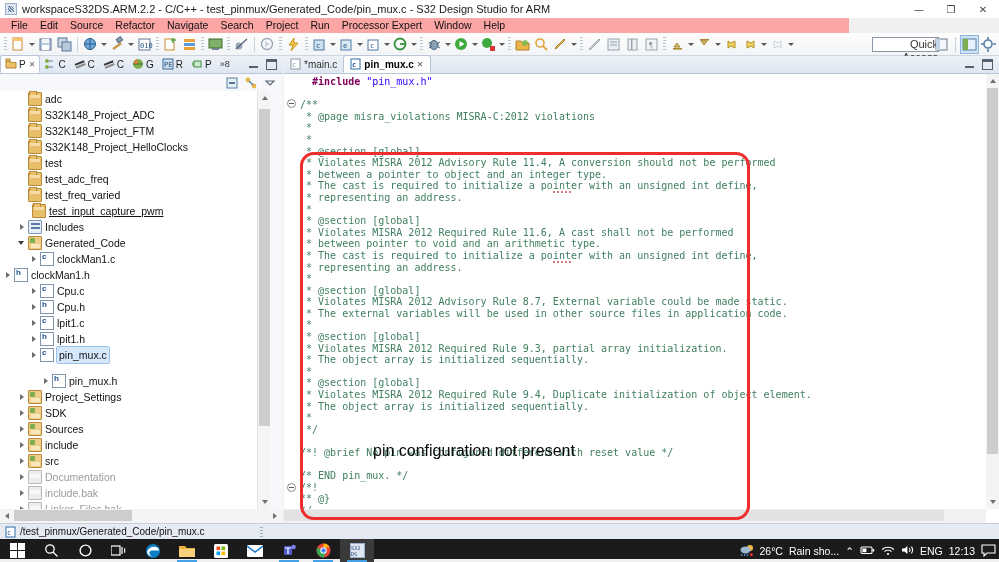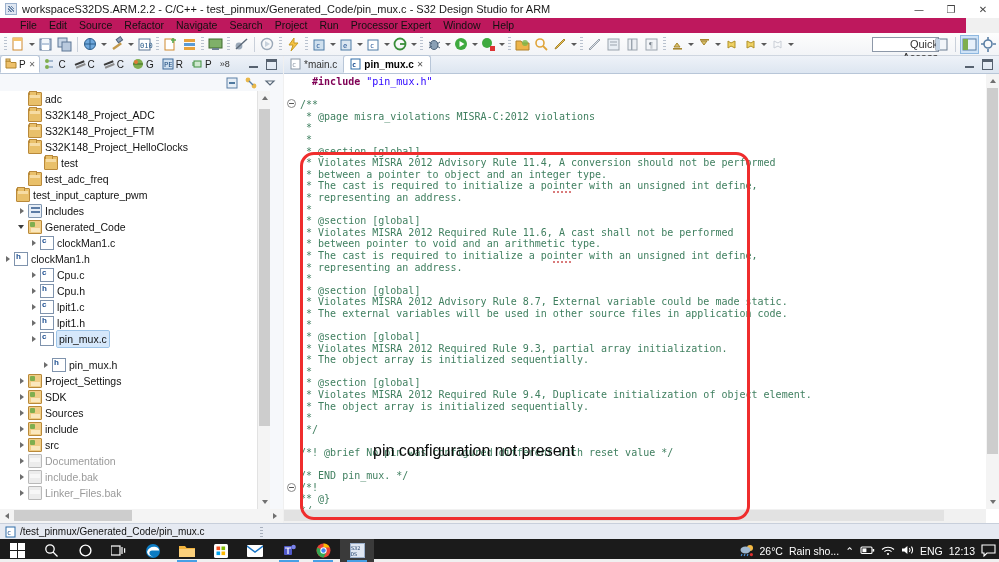--- a/index.html
+++ b/index.html
@@ -27,22 +27,22 @@
   }
   .titlebar .tb-title { font-size:11px; color:#1a1a1a; white-space:nowrap; }
   .win-btns { position:absolute; right:0; top:0; height:18px; display:flex; }
   .win-btn {
     width:32px; height:18px; display:flex; align-items:center; justify-content:center;
     font-size:10px; color:#444; font-family:"DejaVu Sans", sans-serif;
   }
 
   
   .menubar {
-    position:absolute; left:0; top:18px; width:966px; height:15px;
-    background:#be185d; display:flex; align-items:center; padding-left:14px;
+    position:absolute; left:0; top:18px; width:849px; height:15px;
+    background:#fca5a5; display:flex; align-items:center; padding-left:5px;
   }
   .menu-item {
     font-size:10.5px; color:#111; padding:0 6px; height:15px; line-height:15px; white-space:nowrap;
   }
 
   
   .toolbar {
     position:absolute; left:0; top:33px; width:999px; height:23px;
     background:linear-gradient(#fdfdfd,#f2f4f7);
     border-bottom:1px solid #cfd6e0;
@@ -620,31 +620,36 @@
         <div class="trow" style="padding-left: 16px;">
           <span class="twist "></span>
           <span class="ticon ic-folder"></span>
           <span class="tlabel">S32K148_Project_FTM</span>
         </div>
         <div class="trow" style="padding-left: 16px;">
           <span class="twist "></span>
           <span class="ticon ic-folder"></span>
           <span class="tlabel">S32K148_Project_HelloClocks</span>
         </div>
-        <div class="trow" style="padding-left: 32px;">
+        <div class="trow" style="padding-left: 16px;">
           <span class="twist "></span>
           <span class="ticon ic-folder"></span>
           <span class="tlabel">test</span>
         </div>
         <div class="trow" style="padding-left: 16px;">
           <span class="twist "></span>
           <span class="ticon ic-folder"></span>
           <span class="tlabel">test_adc_freq</span>
         </div>
-        <div class="trow" style="padding-left: 4px;">
+        <div class="trow" style="padding-left: 16px;">
+          <span class="twist "></span>
+          <span class="ticon ic-folder"></span>
+          <span class="tlabel">test_freq_varied</span>
+        </div>
+        <div class="trow" style="padding-left: 20px; text-decoration: underline;">
           <span class="twist "></span>
           <span class="ticon ic-folder"></span>
           <span class="tlabel">test_input_capture_pwm</span>
         </div>
         <div class="trow" style="padding-left: 16px;">
           <span class="twist closed"></span>
           <span class="ticon ic-inc"></span>
           <span class="tlabel">Includes</span>
         </div>
         <div class="trow" style="padding-left: 16px;">

